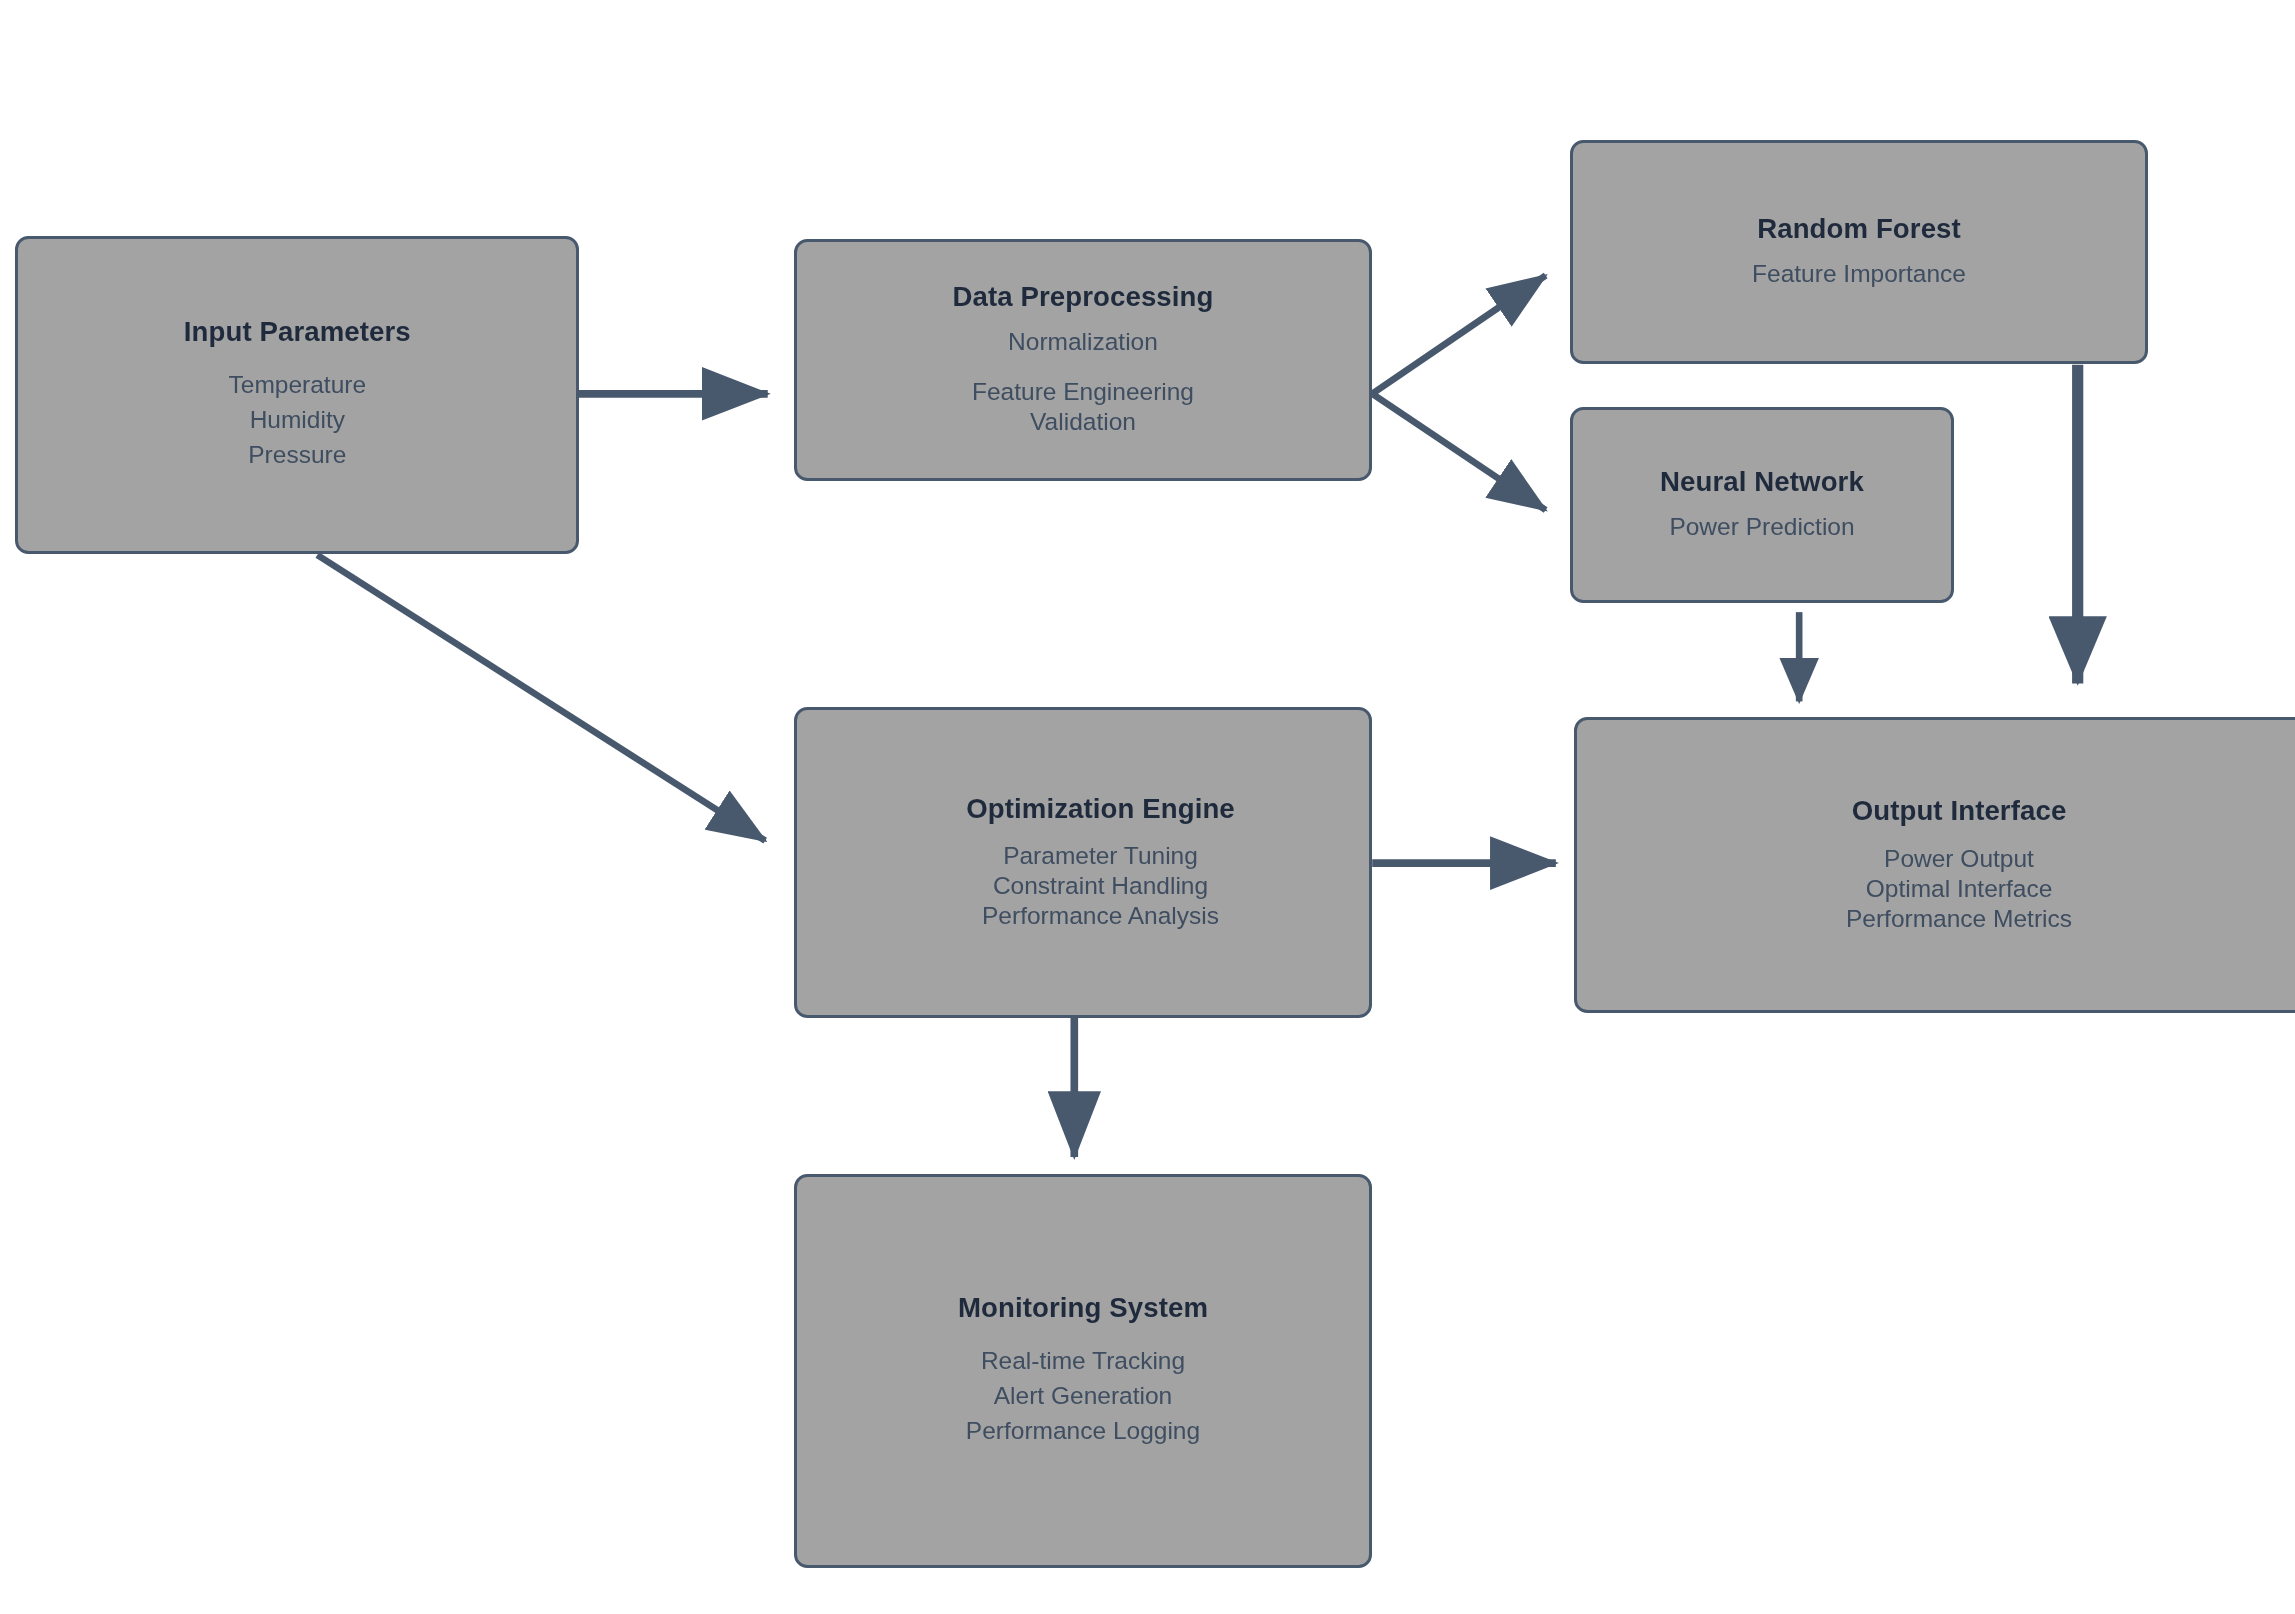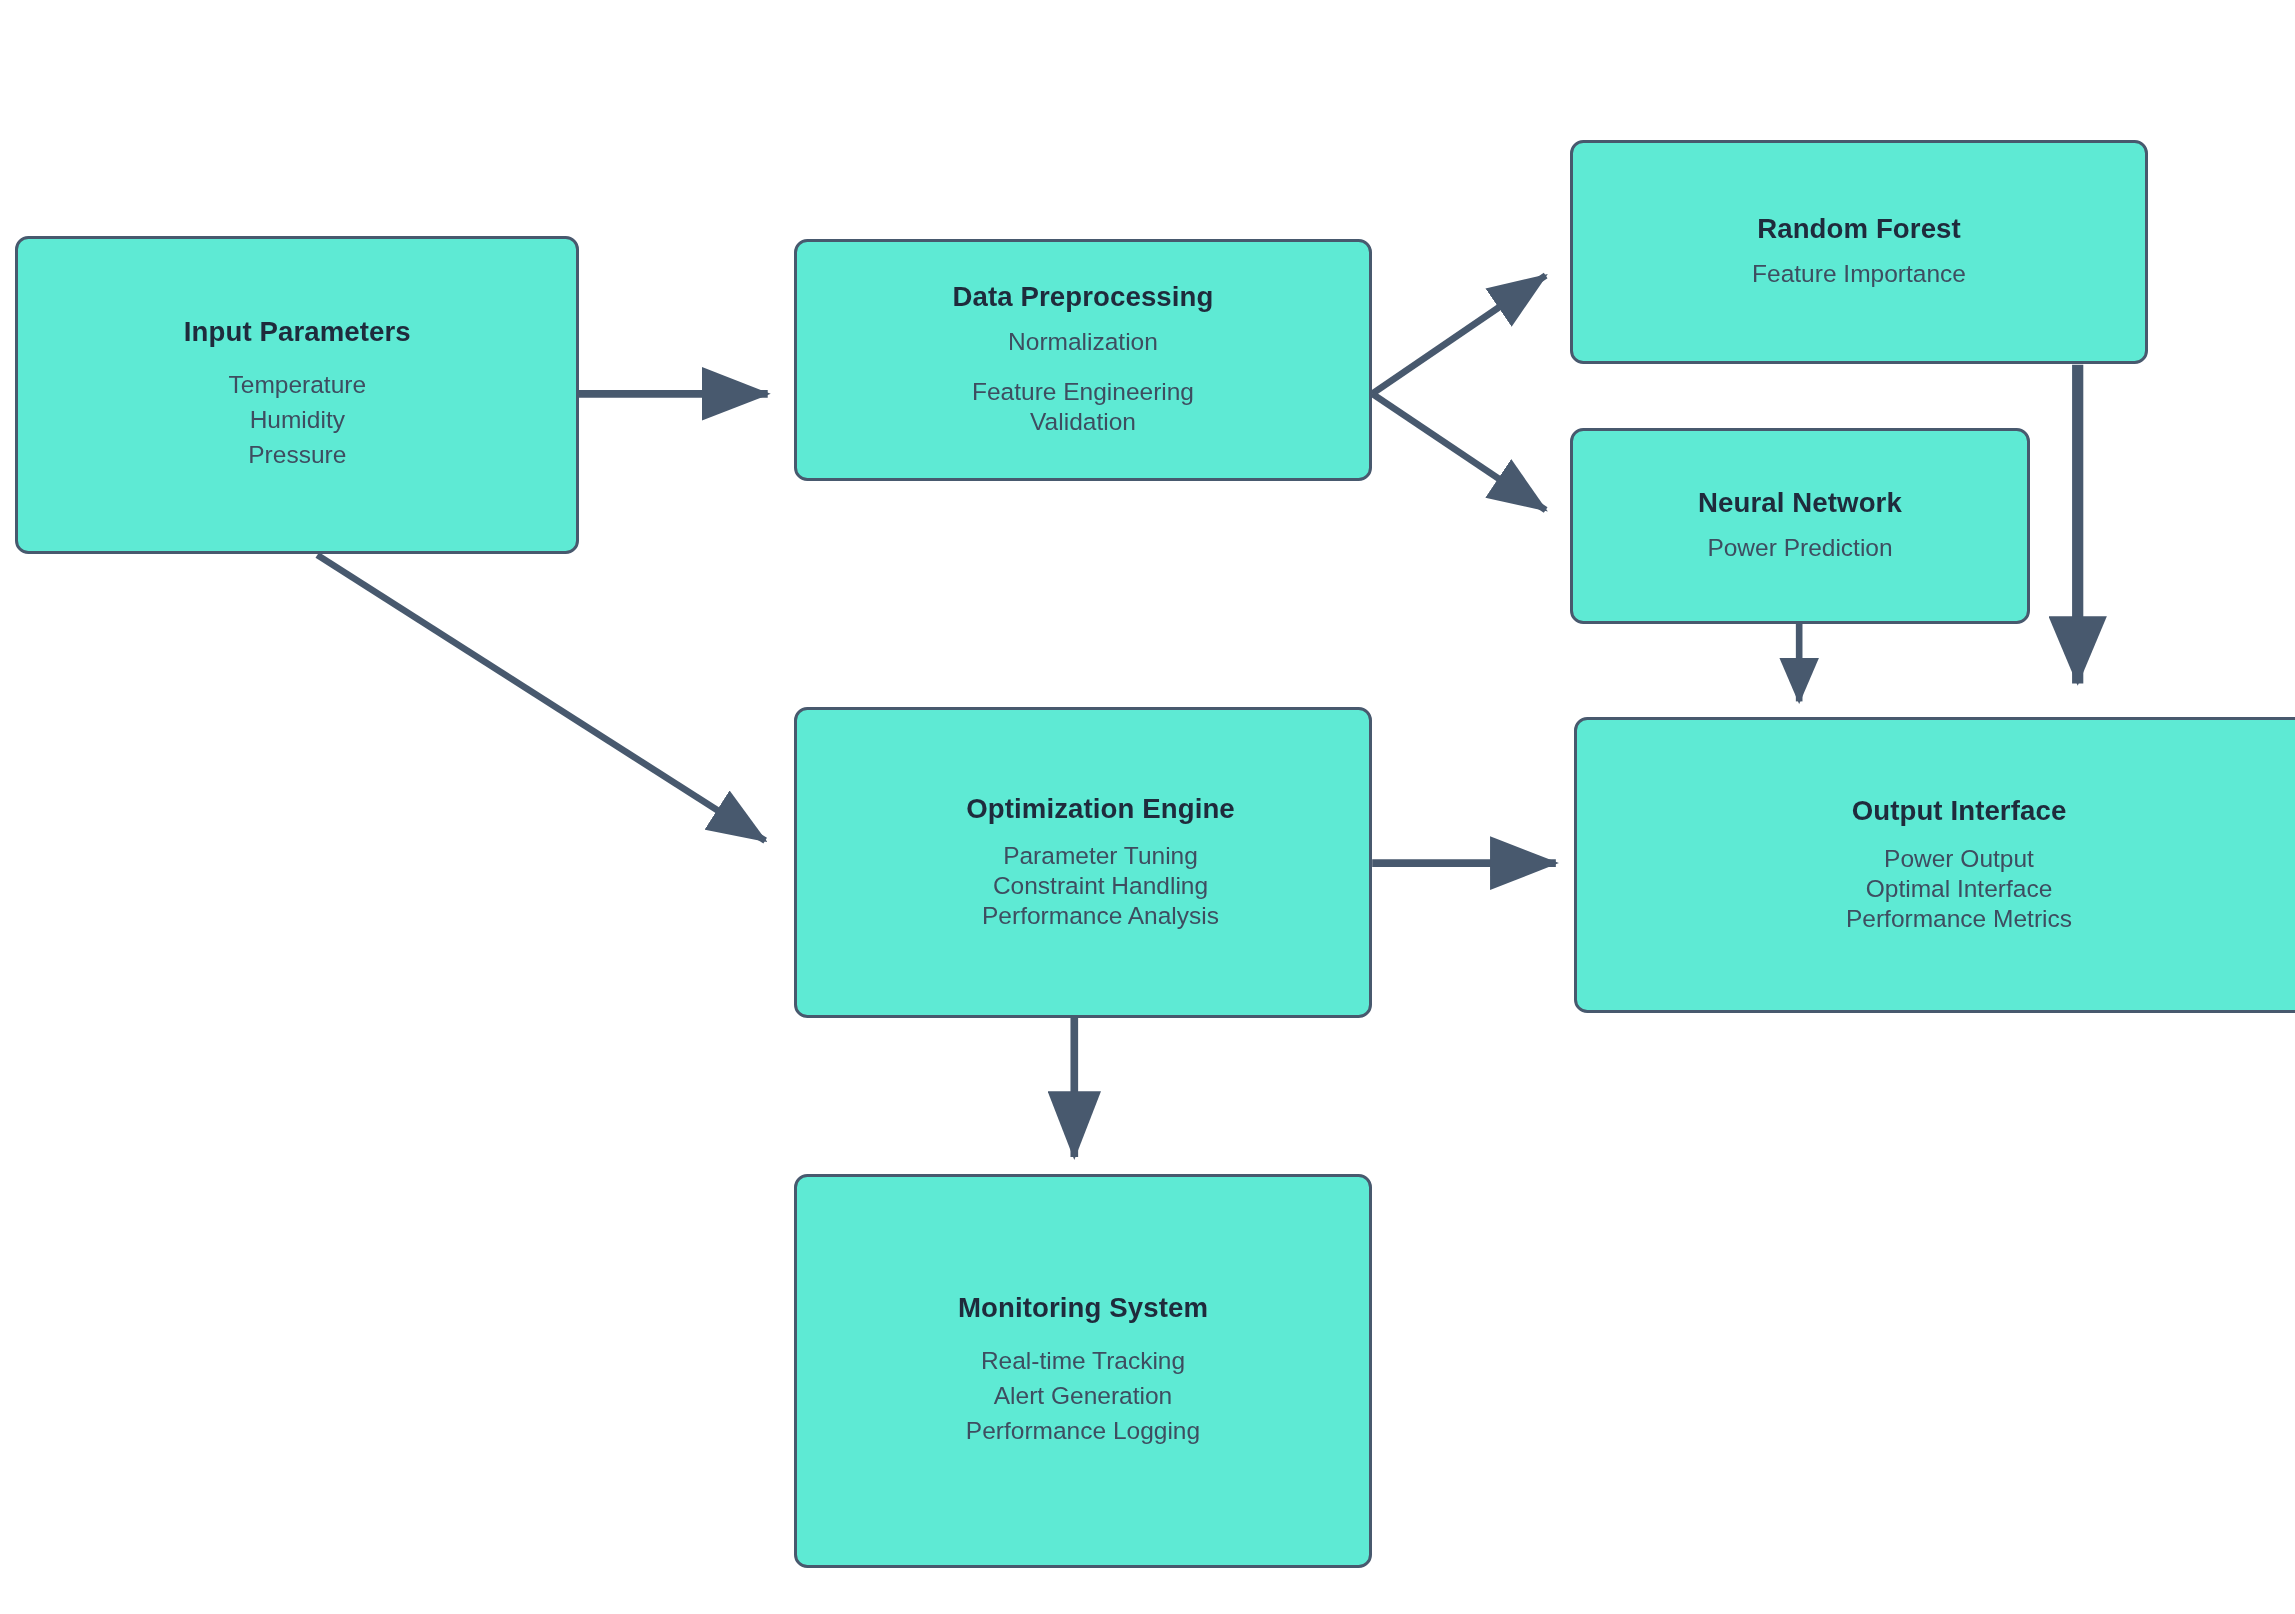--- a/index.html
+++ b/index.html
@@ -21,21 +21,21 @@
     position: absolute;
     left: 0;
     top: 0;
     width: 2295px;
     height: 1614px;
     pointer-events: none;
   }
   .node {
     position: absolute;
     box-sizing: border-box;
-    background: #5eead4;
+    background: #a3a3a3;
     border: 3.6px solid #48596e;
     border-radius: 13.3px;
     display: flex;
     flex-direction: column;
     align-items: center;
     justify-content: center;
     text-align: center;
     color: #2e3b4e;
     z-index: 2;
   }
@@ -55,21 +55,21 @@
     line-height: 1.22;
   }
   .node-line.spacer-before {
     margin-top: 20.4px;
   }
 
   
   #node-input-parameters   { left: 15.3px;   top: 236px;  width: 564px; height: 318px; }
   #node-data-preprocessing { left: 794px; top: 239px;  width: 578px; height: 242px; }
   #node-random-forest      { left: 1570px; top: 140px;  width: 578px; height: 224px; }
-  #node-neural-network     { left: 1570px; top: 428px;  width: 460px;  height: 196px; }
+  #node-neural-network     { left: 1570px; top: 407px;  width: 384px;  height: 196px; }
   #node-optimization-engine{ left: 794px; top: 707px; width: 578px; height: 311px; padding-left: 35px; }
   #node-output-interface   { left: 1574px; top: 717px; width: 770px; height: 296px; }
   #node-monitoring-system  { left: 794px; top: 1174px; width: 578px; height: 394px; }
 
   #node-input-parameters .node-title   { margin-bottom: 21.4px; }
   #node-data-preprocessing .node-title { margin-bottom: 15.3px; }
   #node-random-forest .node-title      { margin-bottom: 14.3px; }
   #node-neural-network .node-title     { margin-bottom: 15.3px; }
   #node-optimization-engine .node-title{ margin-bottom: 17.3px; }
   #node-output-interface .node-title   { margin-bottom: 18.4px; }

